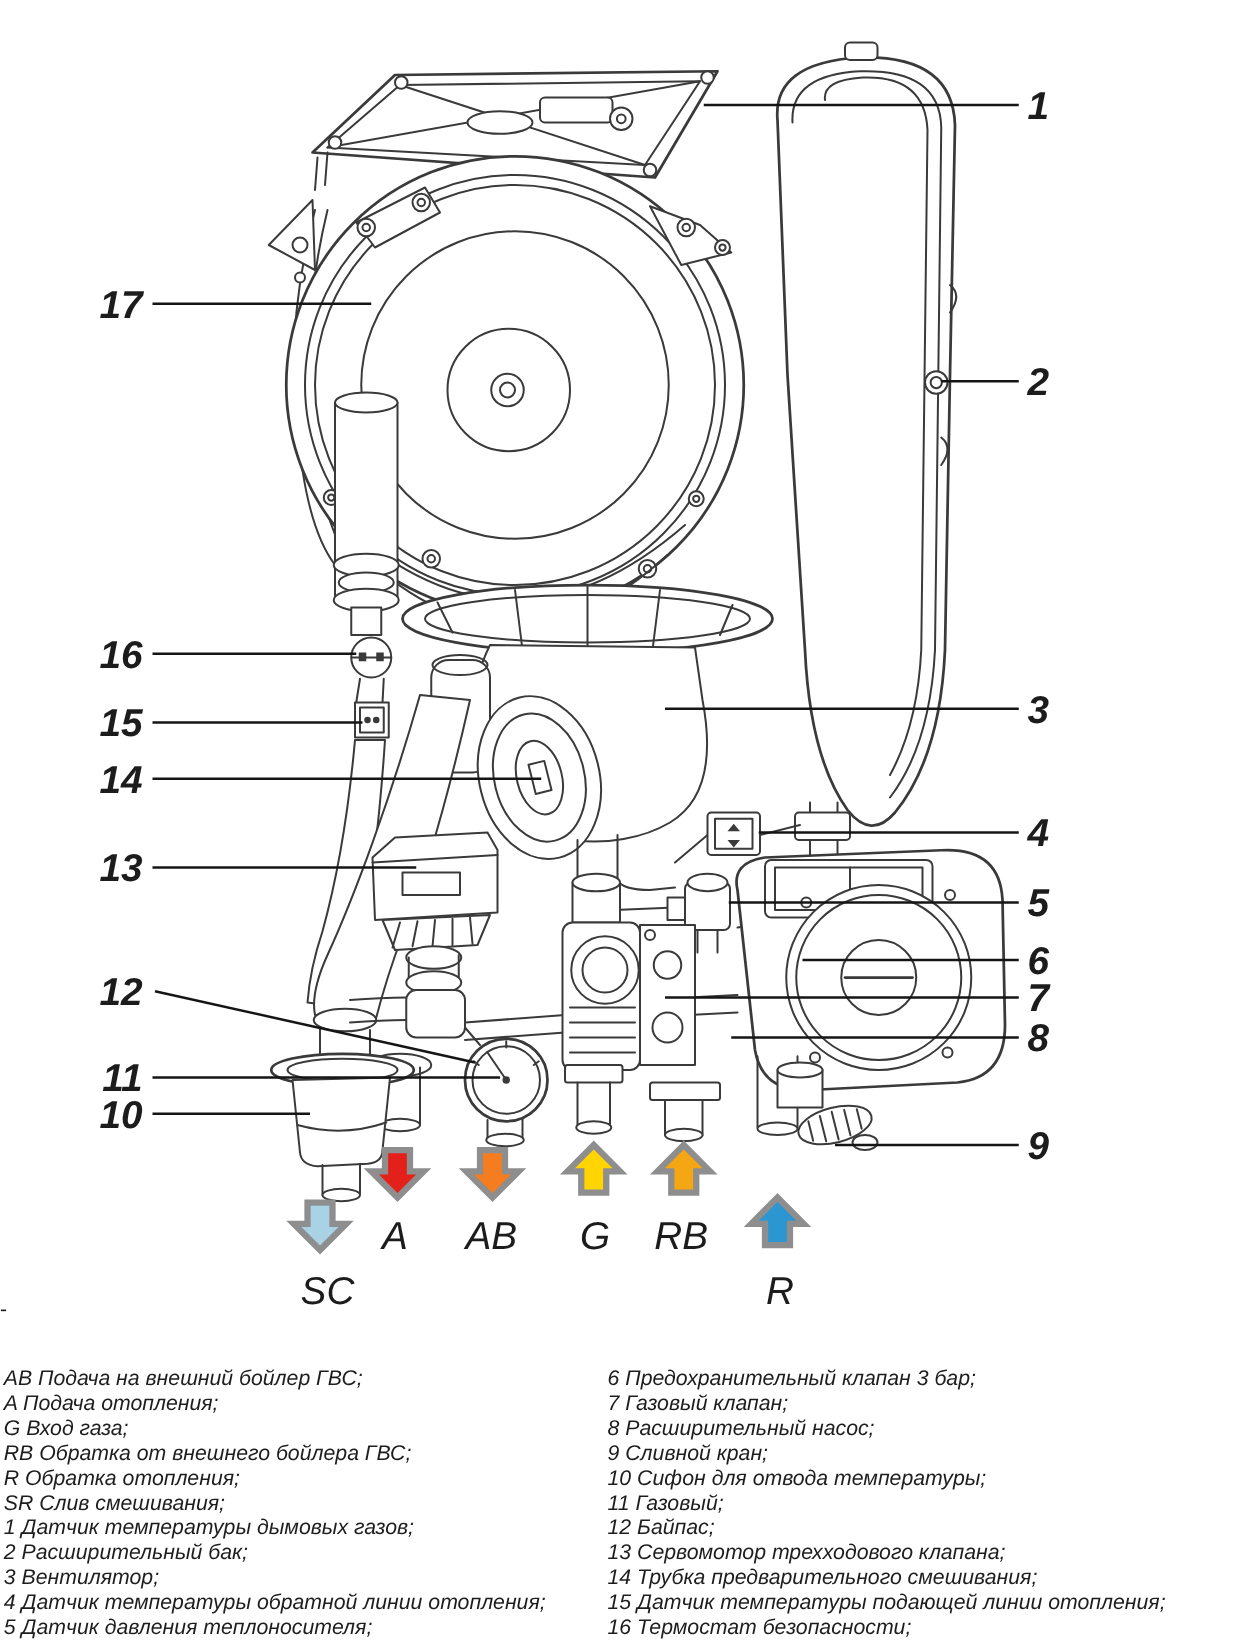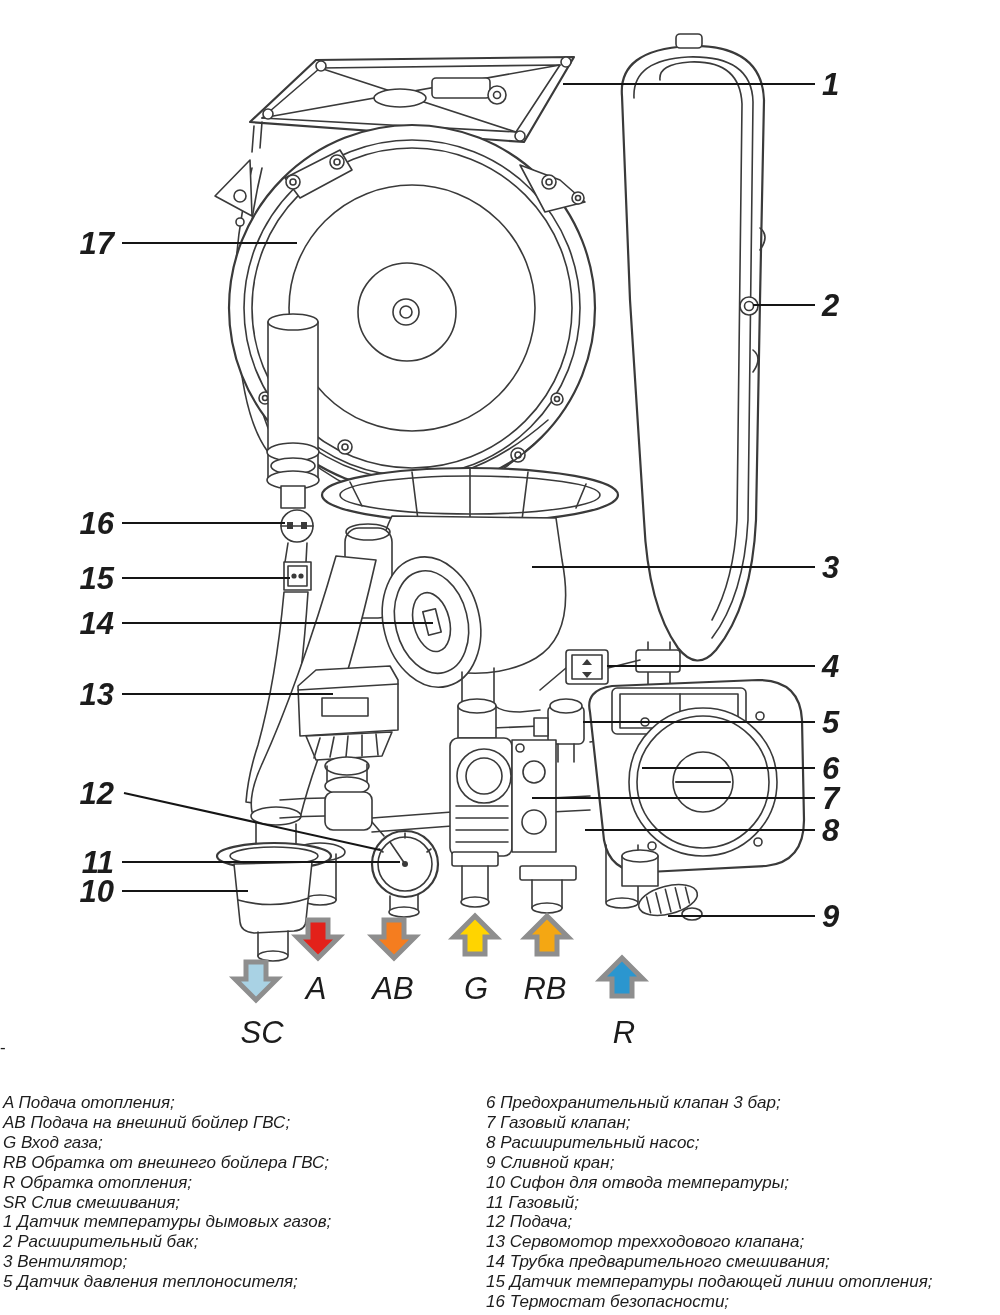--- a/index.html
+++ b/index.html
@@ -307,39 +307,40 @@
         <text x="545" y="999" text-anchor="middle" class="port-label">RB</text>
         <path d="M 0,-21 L 21,0 L 10,0 L 10,17 L -10,17 L -10,0 L -21,0 Z" transform="translate(622,979)" fill="#2b96cf" stroke="#8e8e8e" stroke-width="5" stroke-linejoin="miter"></path>
         <text x="624" y="1043" text-anchor="middle" class="port-label">R</text>
       </g>
 </svg>
 
 <div class="dash">-</div>
 
 <div class="legend">
   <div id="legend-left" class="legend-col left">
+        <div class="legend-line"><span>AB</span> <span>Подача на внешний бойлер ГВС;</span></div>
         <div class="legend-line"><span>A</span> <span>Подача отопления;</span></div>
-        <div class="legend-line"><span>AB</span> <span>Подача на внешний бойлер ГВС;</span></div>
         <div class="legend-line"><span>G</span> <span>Вход газа;</span></div>
         <div class="legend-line"><span>RB</span> <span>Обратка от внешнего бойлера ГВС;</span></div>
         <div class="legend-line"><span>R</span> <span>Обратка отопления;</span></div>
         <div class="legend-line"><span>SR</span> <span>Слив смешивания;</span></div>
         <div class="legend-line"><span>1</span> <span>Датчик температуры дымовых газов;</span></div>
         <div class="legend-line"><span>2</span> <span>Расширительный бак;</span></div>
         <div class="legend-line"><span>3</span> <span>Вентилятор;</span></div>
+        <div class="legend-line"><span>4</span> <span>Датчик температуры обратной линии отопления;</span></div>
         <div class="legend-line"><span>5</span> <span>Датчик давления теплоносителя;</span></div>
       </div>
   <div id="legend-right" class="legend-col right">
         <div class="legend-line"><span>6</span> <span>Предохранительный клапан 3 бар;</span></div>
         <div class="legend-line"><span>7</span> <span>Газовый клапан;</span></div>
         <div class="legend-line"><span>8</span> <span>Расширительный насос;</span></div>
         <div class="legend-line"><span>9</span> <span>Сливной кран;</span></div>
         <div class="legend-line"><span>10</span> <span>Сифон для отвода температуры;</span></div>
         <div class="legend-line"><span>11</span> <span>Газовый;</span></div>
-        <div class="legend-line"><span>12</span> <span>Подача;</span></div>
+        <div class="legend-line"><span>12</span> <span>Байпас;</span></div>
         <div class="legend-line"><span>13</span> <span>Сервомотор трехходового клапана;</span></div>
         <div class="legend-line"><span>14</span> <span>Трубка предварительного смешивания;</span></div>
         <div class="legend-line"><span>15</span> <span>Датчик температуры подающей линии отопления;</span></div>
         <div class="legend-line"><span>16</span> <span>Термостат безопасности;</span></div>
       </div>
 </div>
 
 </div>
 
 </body></html>

